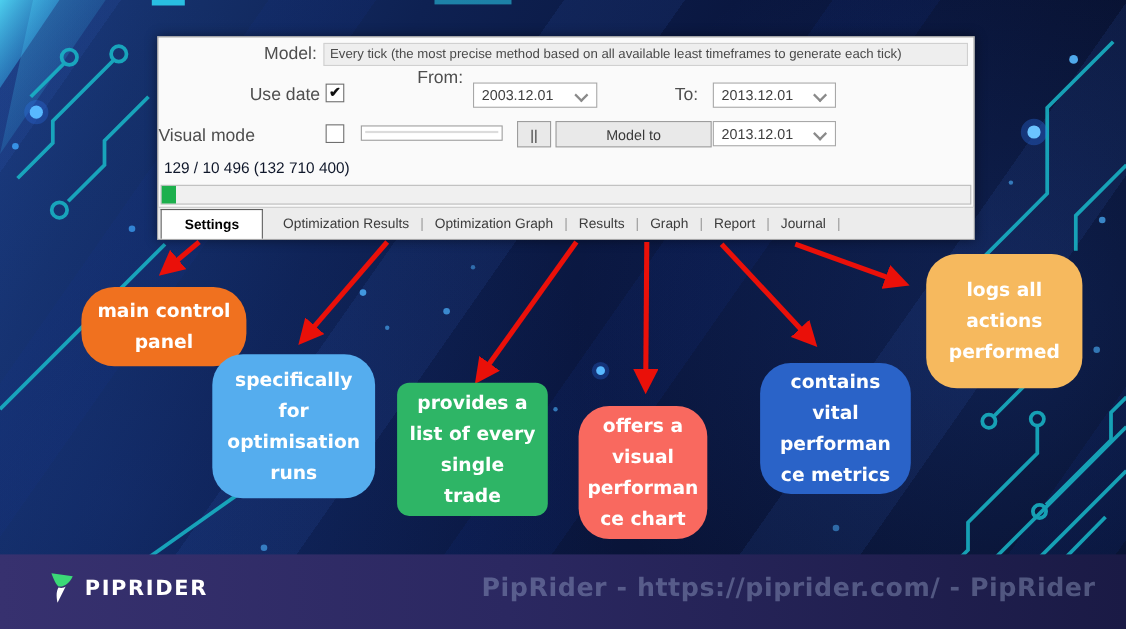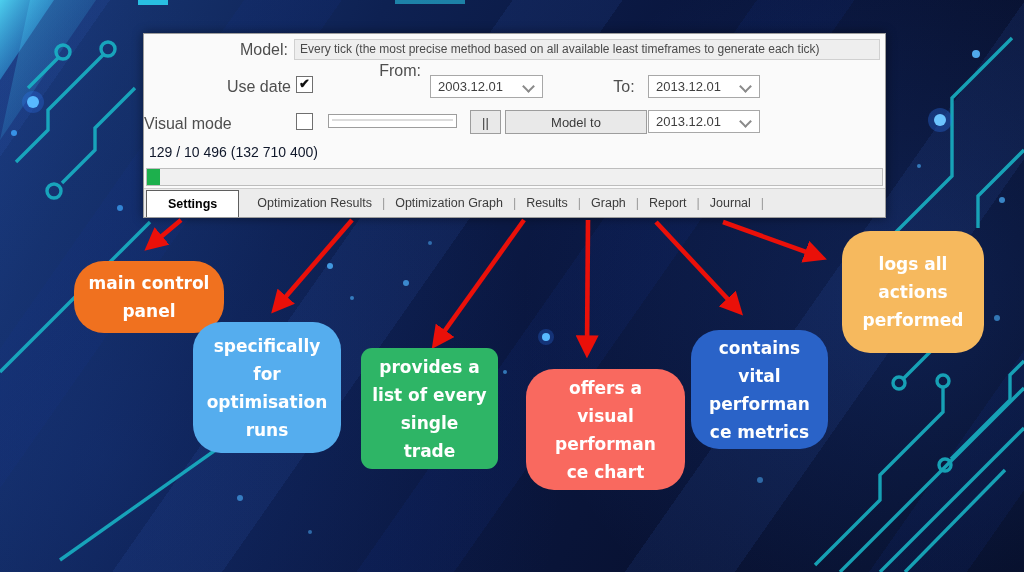--- a/index.html
+++ b/index.html
@@ -189,26 +189,36 @@
   <div class="callout" style="left: 42px; top: 261px; width: 150px; height: 72px; border-radius: 30px; background: rgb(240, 113, 31); margin-left: 32px;">main control
 panel</div>
   <div class="callout" style="left: 193px; top: 322px; width: 148px; height: 131px; background: rgb(85, 173, 238);">specifically
 for
 optimisation
 runs</div>
   <div class="callout" style="left: 361px; top: 348px; width: 137px; height: 121px; background: rgb(46, 181, 102); border-radius: 11px;">provides a
 list of every
 single
 trade</div>
-  <div class="callout" style="left: 526px; top: 369px; width: 159px; height: 121px; background: rgb(249, 105, 95);">offers a
+  <div class="callout" style="left: 526px; top: 369px; width: 117px; height: 121px; background: rgb(249, 105, 95);">offers a
 visual
 performan
 ce chart</div>
   <div class="callout" style="left: 691px; top: 330px; width: 137px; height: 119px; background: rgb(42, 99, 200);">contains
 vital
 performan
 ce metrics</div>
   <div class="callout" style="left: 842px; top: 231px; width: 142px; height: 122px; background: rgb(246, 185, 94);">logs all
 actions
 performed</div>
 
+  <div class="footer">
+    <div class="brand">
+      <svg width="24" height="30" viewBox="0 0 26 30">
+        <path d="M3 0 L24 3 C21 10 15 14 10 13 C8 12 5 6 3 0 Z" fill="#3bd977" style="fill: rgb(59, 217, 119);"></path>
+        <path d="M10 14 C13 15 16 14 17 13 L9 29 C7.5 22 8 17 10 14 Z" fill="#ffffff"></path>
+      </svg>
+      <span class="brand-text">PIPRIDER</span>
+    </div>
+    <div class="watermark">PipRider - https://piprider.com/ - PipRider</div>
+  </div>
 
 </div>
 
 </body></html>

